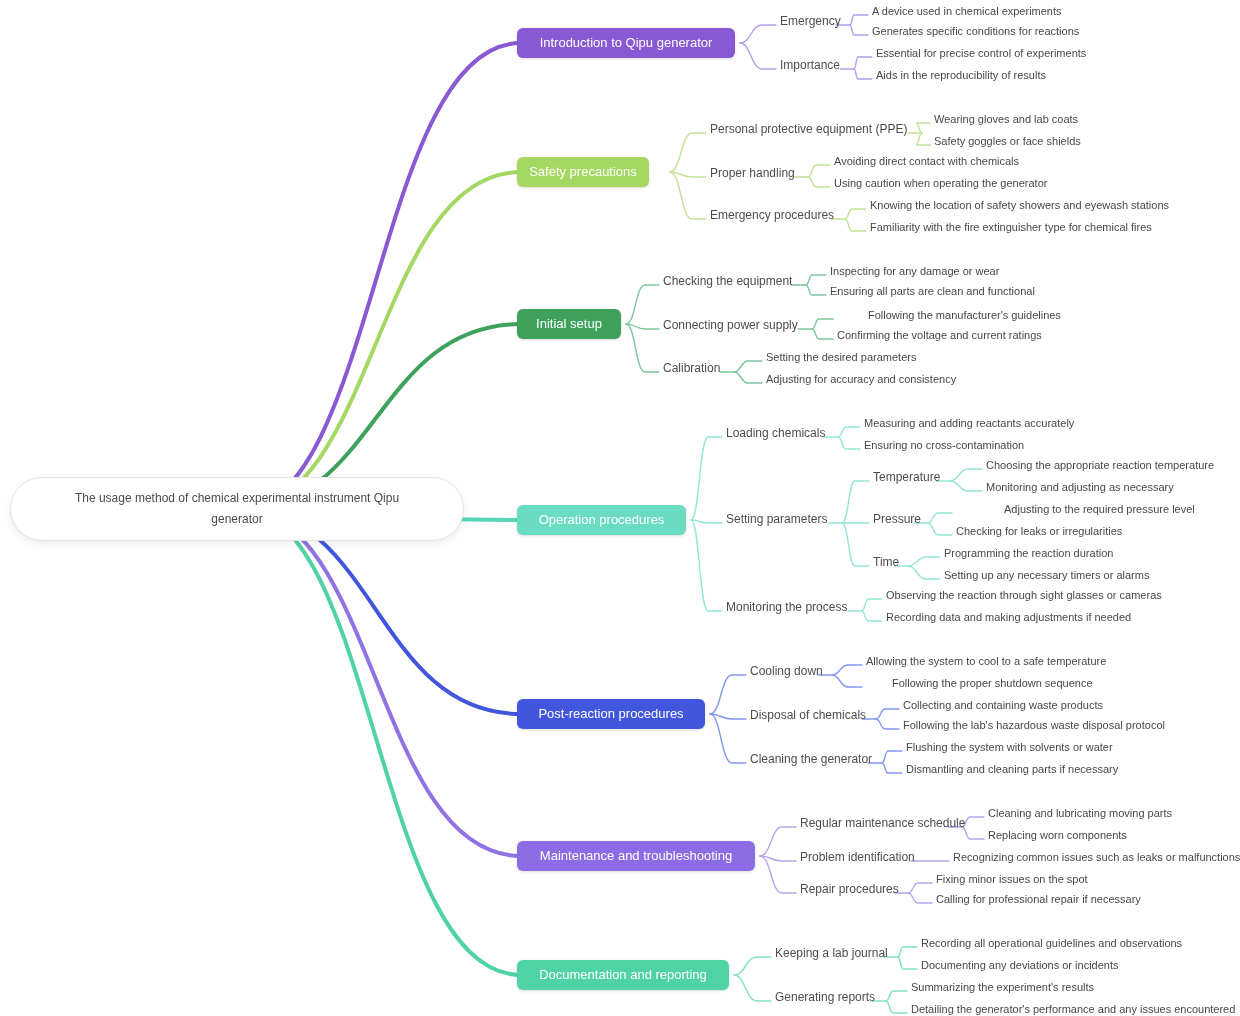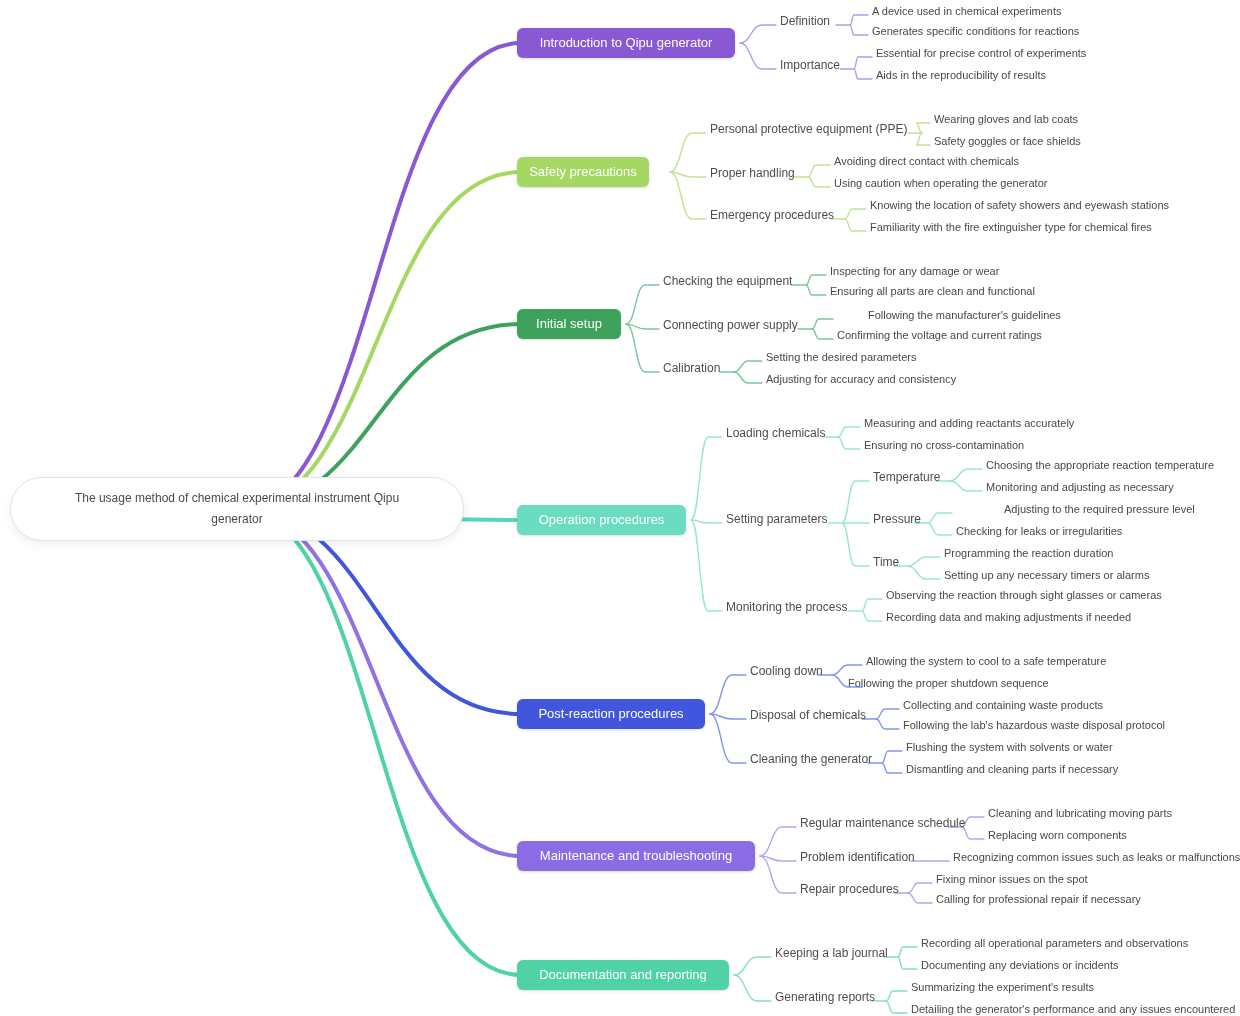--- a/index.html
+++ b/index.html
@@ -125,21 +125,21 @@
       <path d="M 898 957 C 900.5 957, 900.5 969, 903 969 L 917 969" fill="none" stroke="#83e0c5" stroke-width="1.4" stroke-linecap="round"></path>
       <path d="M 734 975 C 745.5 975, 745.5 1001, 757 1001 L 771 1001" fill="none" stroke="#83e0c5" stroke-width="1.4" stroke-linecap="round"></path>
       <path d="M 872 1001 L 886 1001" fill="none" stroke="#83e0c5" stroke-width="1.4" stroke-linecap="round"></path>
       <path d="M 886 1001 C 889.5 1001, 889.5 991, 893 991 L 907 991" fill="none" stroke="#83e0c5" stroke-width="1.4" stroke-linecap="round"></path>
       <path d="M 886 1001 C 889.5 1001, 889.5 1013, 893 1013 L 907 1013" fill="none" stroke="#83e0c5" stroke-width="1.4" stroke-linecap="round"></path>
     </svg>
   <div class="root-node">
     <span class="root-label">The usage method of chemical experimental instrument Qipu generator</span>
   </div>
 <div class="branch-node" style="left: 517px; top: 28px; width: 218px; background: rgb(137, 88, 211);">Introduction to Qipu generator</div>
-    <div class="label" style="left: 780px; top: 21px;">Definition</div>
+    <div class="label" style="left: 780px; top: 21px;">Emergency</div>
     <div class="leaf" style="left: 872px; top: 11px;">A device used in chemical experiments</div>
     <div class="leaf" style="left: 872px; top: 31px;">Generates specific conditions for reactions</div>
     <div class="label" style="left: 780px; top: 65px;">Importance</div>
     <div class="leaf" style="left: 876px; top: 53px;">Essential for precise control of experiments</div>
     <div class="leaf" style="left: 876px; top: 75px;">Aids in the reproducibility of results</div>
     <div class="branch-node" style="left: 517px; top: 157px; width: 132px; background: rgb(165, 216, 99);">Safety precautions</div>
     <div class="label" style="left: 710px; top: 129px;">Personal protective equipment (PPE)</div>
     <div class="leaf" style="left: 934px; top: 119px;">Wearing gloves and lab coats</div>
     <div class="leaf" style="left: 934px; top: 141px;">Safety goggles or face shields</div>
     <div class="label" style="left: 710px; top: 173px;">Proper handling</div>
@@ -171,36 +171,36 @@
     <div class="leaf" style="left: 956px; top: 531px;">Checking for leaks or irregularities</div>
     <div class="label" style="left: 873px; top: 562px;">Time</div>
     <div class="leaf" style="left: 944px; top: 553px;">Programming the reaction duration</div>
     <div class="leaf" style="left: 944px; top: 575px;">Setting up any necessary timers or alarms</div>
     <div class="label" style="left: 726px; top: 607px;">Monitoring the process</div>
     <div class="leaf" style="left: 886px; top: 595px;">Observing the reaction through sight glasses or cameras</div>
     <div class="leaf" style="left: 886px; top: 617px;">Recording data and making adjustments if needed</div>
     <div class="branch-node" style="left: 517px; top: 699px; width: 188px; background: rgb(65, 86, 220);">Post-reaction procedures</div>
     <div class="label" style="left: 750px; top: 671px;">Cooling down</div>
     <div class="leaf" style="left: 866px; top: 661px;">Allowing the system to cool to a safe temperature</div>
-    <div class="leaf" style="left: 848px; top: 683px;">Following the proper shutdown sequence</div>
+    <div class="leaf" style="left: 892px; top: 683px;">Following the proper shutdown sequence</div>
     <div class="label" style="left: 750px; top: 715px;">Disposal of chemicals</div>
     <div class="leaf" style="left: 903px; top: 705px;">Collecting and containing waste products</div>
     <div class="leaf" style="left: 903px; top: 725px;">Following the lab's hazardous waste disposal protocol</div>
     <div class="label" style="left: 750px; top: 759px;">Cleaning the generator</div>
     <div class="leaf" style="left: 906px; top: 747px;">Flushing the system with solvents or water</div>
     <div class="leaf" style="left: 906px; top: 769px;">Dismantling and cleaning parts if necessary</div>
     <div class="branch-node" style="left: 517px; top: 841px; width: 238px; background: rgb(140, 108, 229);">Maintenance and troubleshooting</div>
     <div class="label" style="left: 800px; top: 823px;">Regular maintenance schedule</div>
     <div class="leaf" style="left: 988px; top: 813px;">Cleaning and lubricating moving parts</div>
     <div class="leaf" style="left: 988px; top: 835px;">Replacing worn components</div>
     <div class="label" style="left: 800px; top: 857px;">Problem identification</div>
     <div class="leaf" style="left: 953px; top: 857px;">Recognizing common issues such as leaks or malfunctions</div>
     <div class="label" style="left: 800px; top: 889px;">Repair procedures</div>
     <div class="leaf" style="left: 936px; top: 879px;">Fixing minor issues on the spot</div>
     <div class="leaf" style="left: 936px; top: 899px;">Calling for professional repair if necessary</div>
     <div class="branch-node" style="left: 517px; top: 960px; width: 212px; background: rgb(79, 211, 164);">Documentation and reporting</div>
     <div class="label" style="left: 775px; top: 953px;">Keeping a lab journal</div>
-    <div class="leaf" style="left: 921px; top: 943px;">Recording all operational parameters and observations</div>
+    <div class="leaf" style="left: 921px; top: 943px;">Recording all operational guidelines and observations</div>
     <div class="leaf" style="left: 921px; top: 965px;">Documenting any deviations or incidents</div>
     <div class="label" style="left: 775px; top: 997px;">Generating reports</div>
     <div class="leaf" style="left: 911px; top: 987px;">Summarizing the experiment's results</div>
     <div class="leaf" style="left: 911px; top: 1009px;">Detailing the generator's performance and any issues encountered</div>
   </div>
 
 </body></html>

